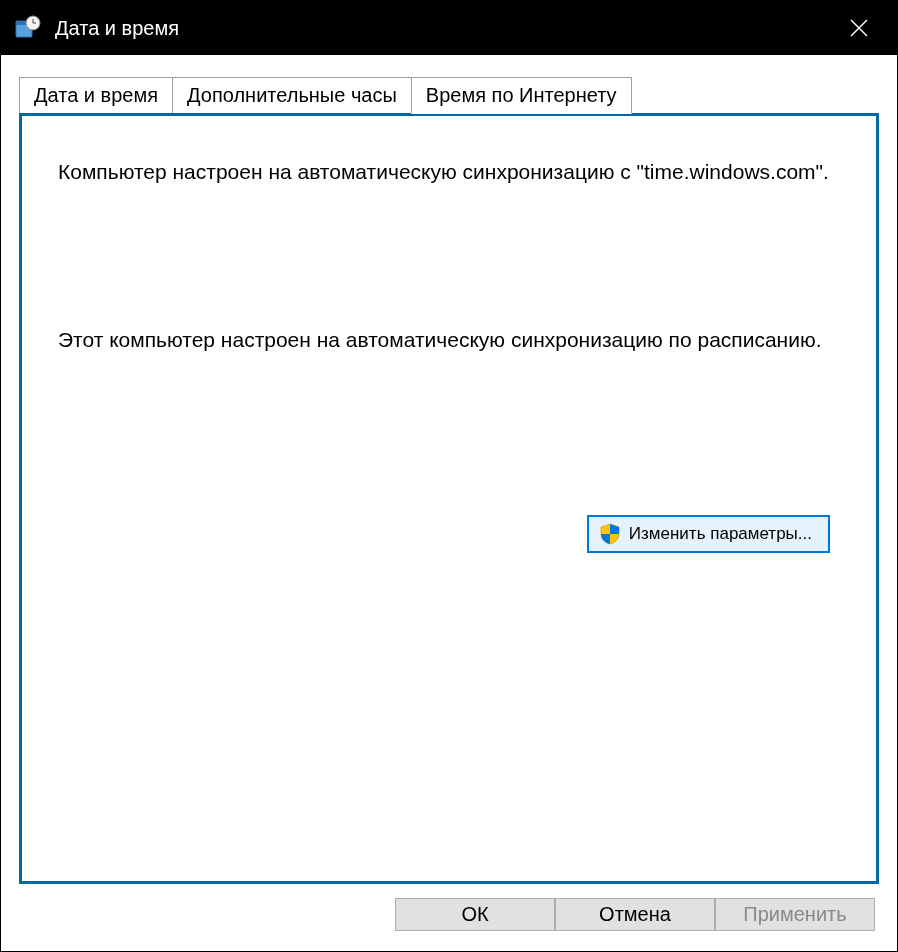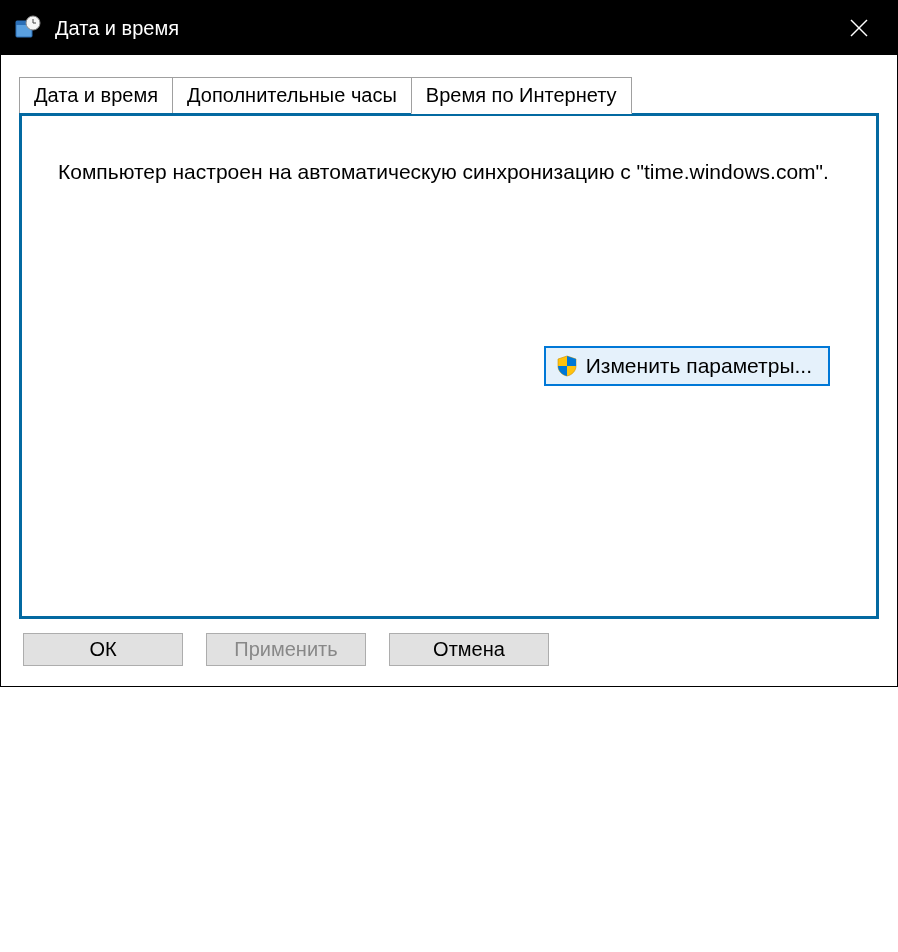--- a/index.html
+++ b/index.html
@@ -7,21 +7,21 @@
     margin: 0;
     padding: 0;
     font-family: "Segoe UI", Tahoma, sans-serif;
     background: #ffffff;
     width: 898px;
     height: 952px;
     overflow: hidden;
   }
   .window {
     width: 898px;
-    height: 687px;
+    height: 952px;
     display: flex;
     flex-direction: column;
     border: 1px solid #000;
   }
   .titlebar {
     height: 54px;
     background: #000000;
     color: #ffffff;
     display: flex;
     align-items: center;
@@ -95,36 +95,36 @@
   .change-row {
     margin-top: 160px;
     display: flex;
     justify-content: flex-end;
     padding-right: 10px;
   }
   .change-btn {
     border: 2px solid #0078d7;
     background: #e5f1fb;
     padding: 6px 16px 6px 10px;
-    font-size: 21px;
+    font-size: 17px;
     display: inline-flex;
     align-items: center;
     gap: 8px;
     cursor: pointer;
     font-family: inherit;
   }
   .shield-icon {
     width: 22px;
     height: 22px;
     display: inline-block;
   }
   .button-row {
     display: flex;
-    justify-content: flex-start;
-    gap: 23px;
+    justify-content: flex-end;
+    gap: 0;
     padding: 14px 4px 2px 4px;
   }
   .dlg-btn {
     min-width: 160px;
     padding: 4px 10px;
     font-size: 20px;
     font-family: inherit;
     background: #e1e1e1;
     border: 1px solid #adadad;
     cursor: pointer;
@@ -160,33 +160,34 @@
 
   <div class="dialog-body">
     <div class="tabstrip">
       <div class="tab">Дата и время</div>
       <div class="tab">Дополнительные часы</div>
       <div class="tab active">Время по Интернету</div>
     </div>
 
     <div class="tab-content">
       <div class="sync-text">Компьютер настроен на автоматическую синхронизацию с "time.windows.com".</div>
+      <div class="schedule-text">Этот компьютер настроен на автоматическую синхронизацию по расписанию.</div>
       <div class="change-row">
         <button class="change-btn">
           <span class="shield-icon">
             <svg viewBox="0 0 22 22">
               <path d="M11 1 L20 4 L20 11 C20 16 16 20 11 21 C6 20 2 16 2 11 L2 4 Z" fill="#ffc20e" stroke="#c98f00" stroke-width="0.6"></path>
               <path d="M11 1 L20 4 L20 11 L11 11 Z" fill="#0078d7"></path>
               <path d="M11 11 L11 21 C6 20 2 16 2 11 Z" fill="#0078d7"></path>
             </svg>
           </span>
           <span>Изменить параметры...</span>
         </button>
       </div>
     </div>
 
     <div class="button-row">
       <button class="dlg-btn">ОК</button>
+      <button class="dlg-btn">Отмена</button>
       <button class="dlg-btn disabled">Применить</button>
-      <button class="dlg-btn">Отмена</button>
     </div>
   </div>
 </div>
 
 </body></html>

